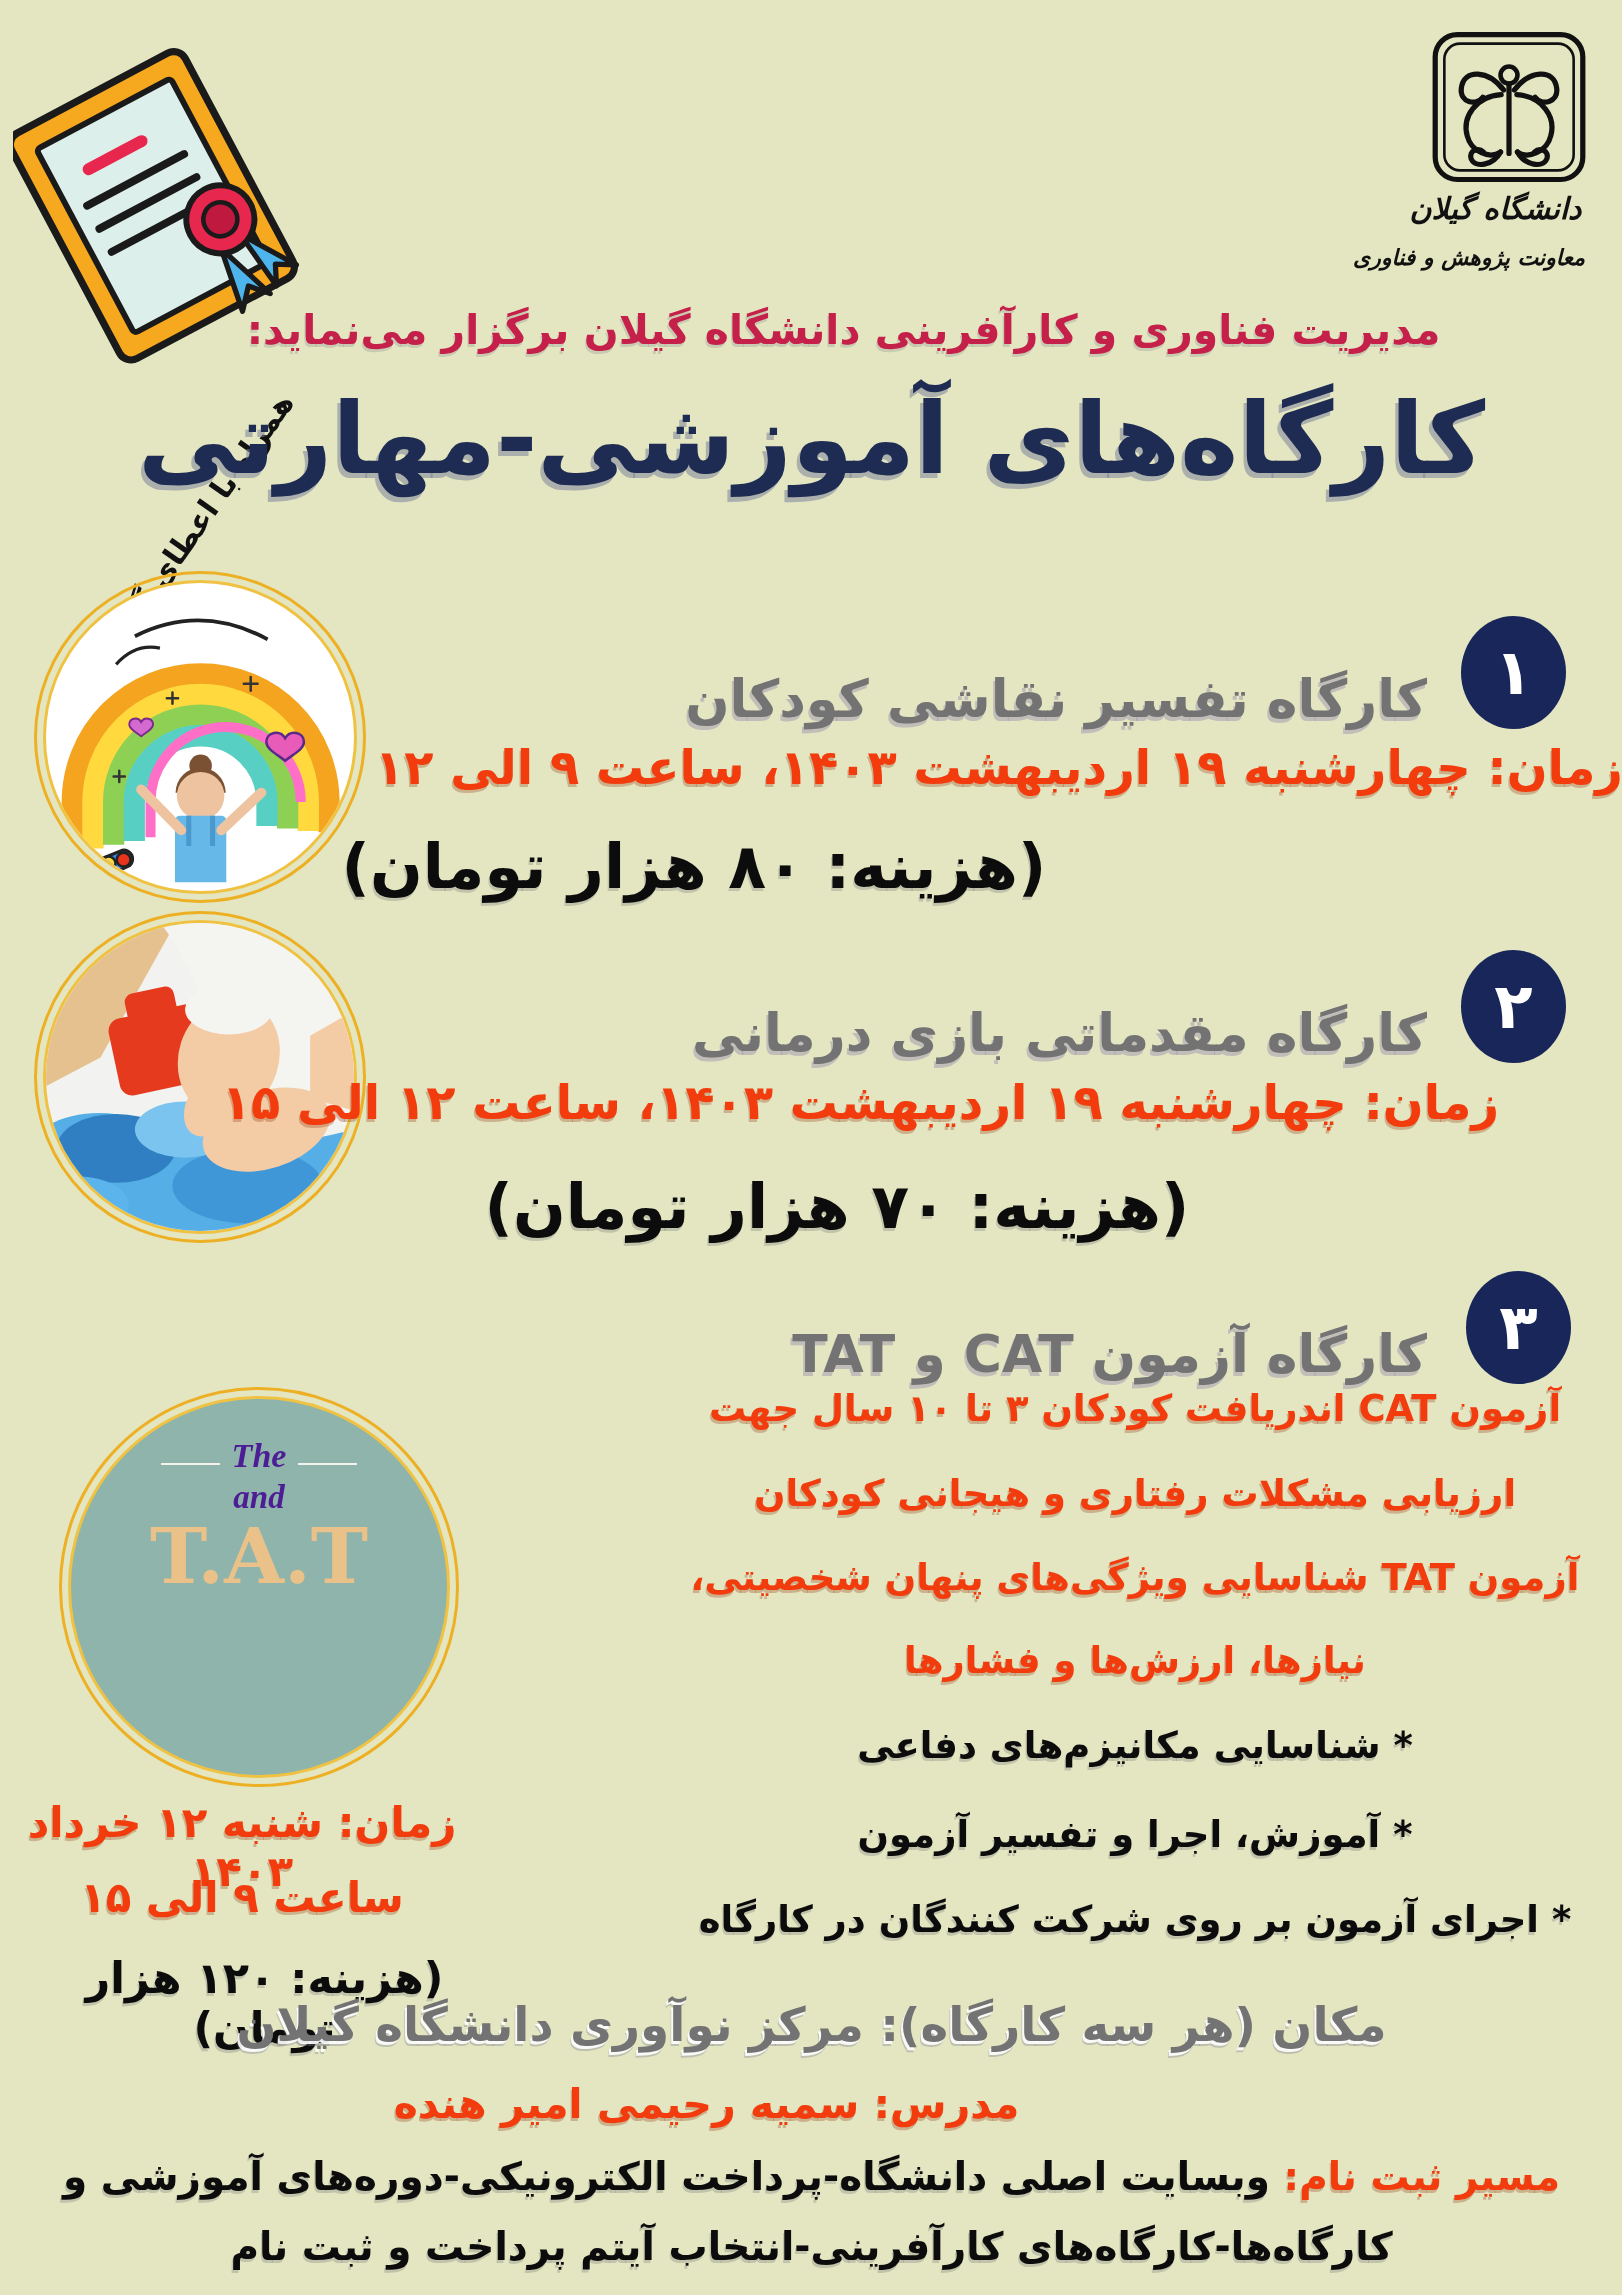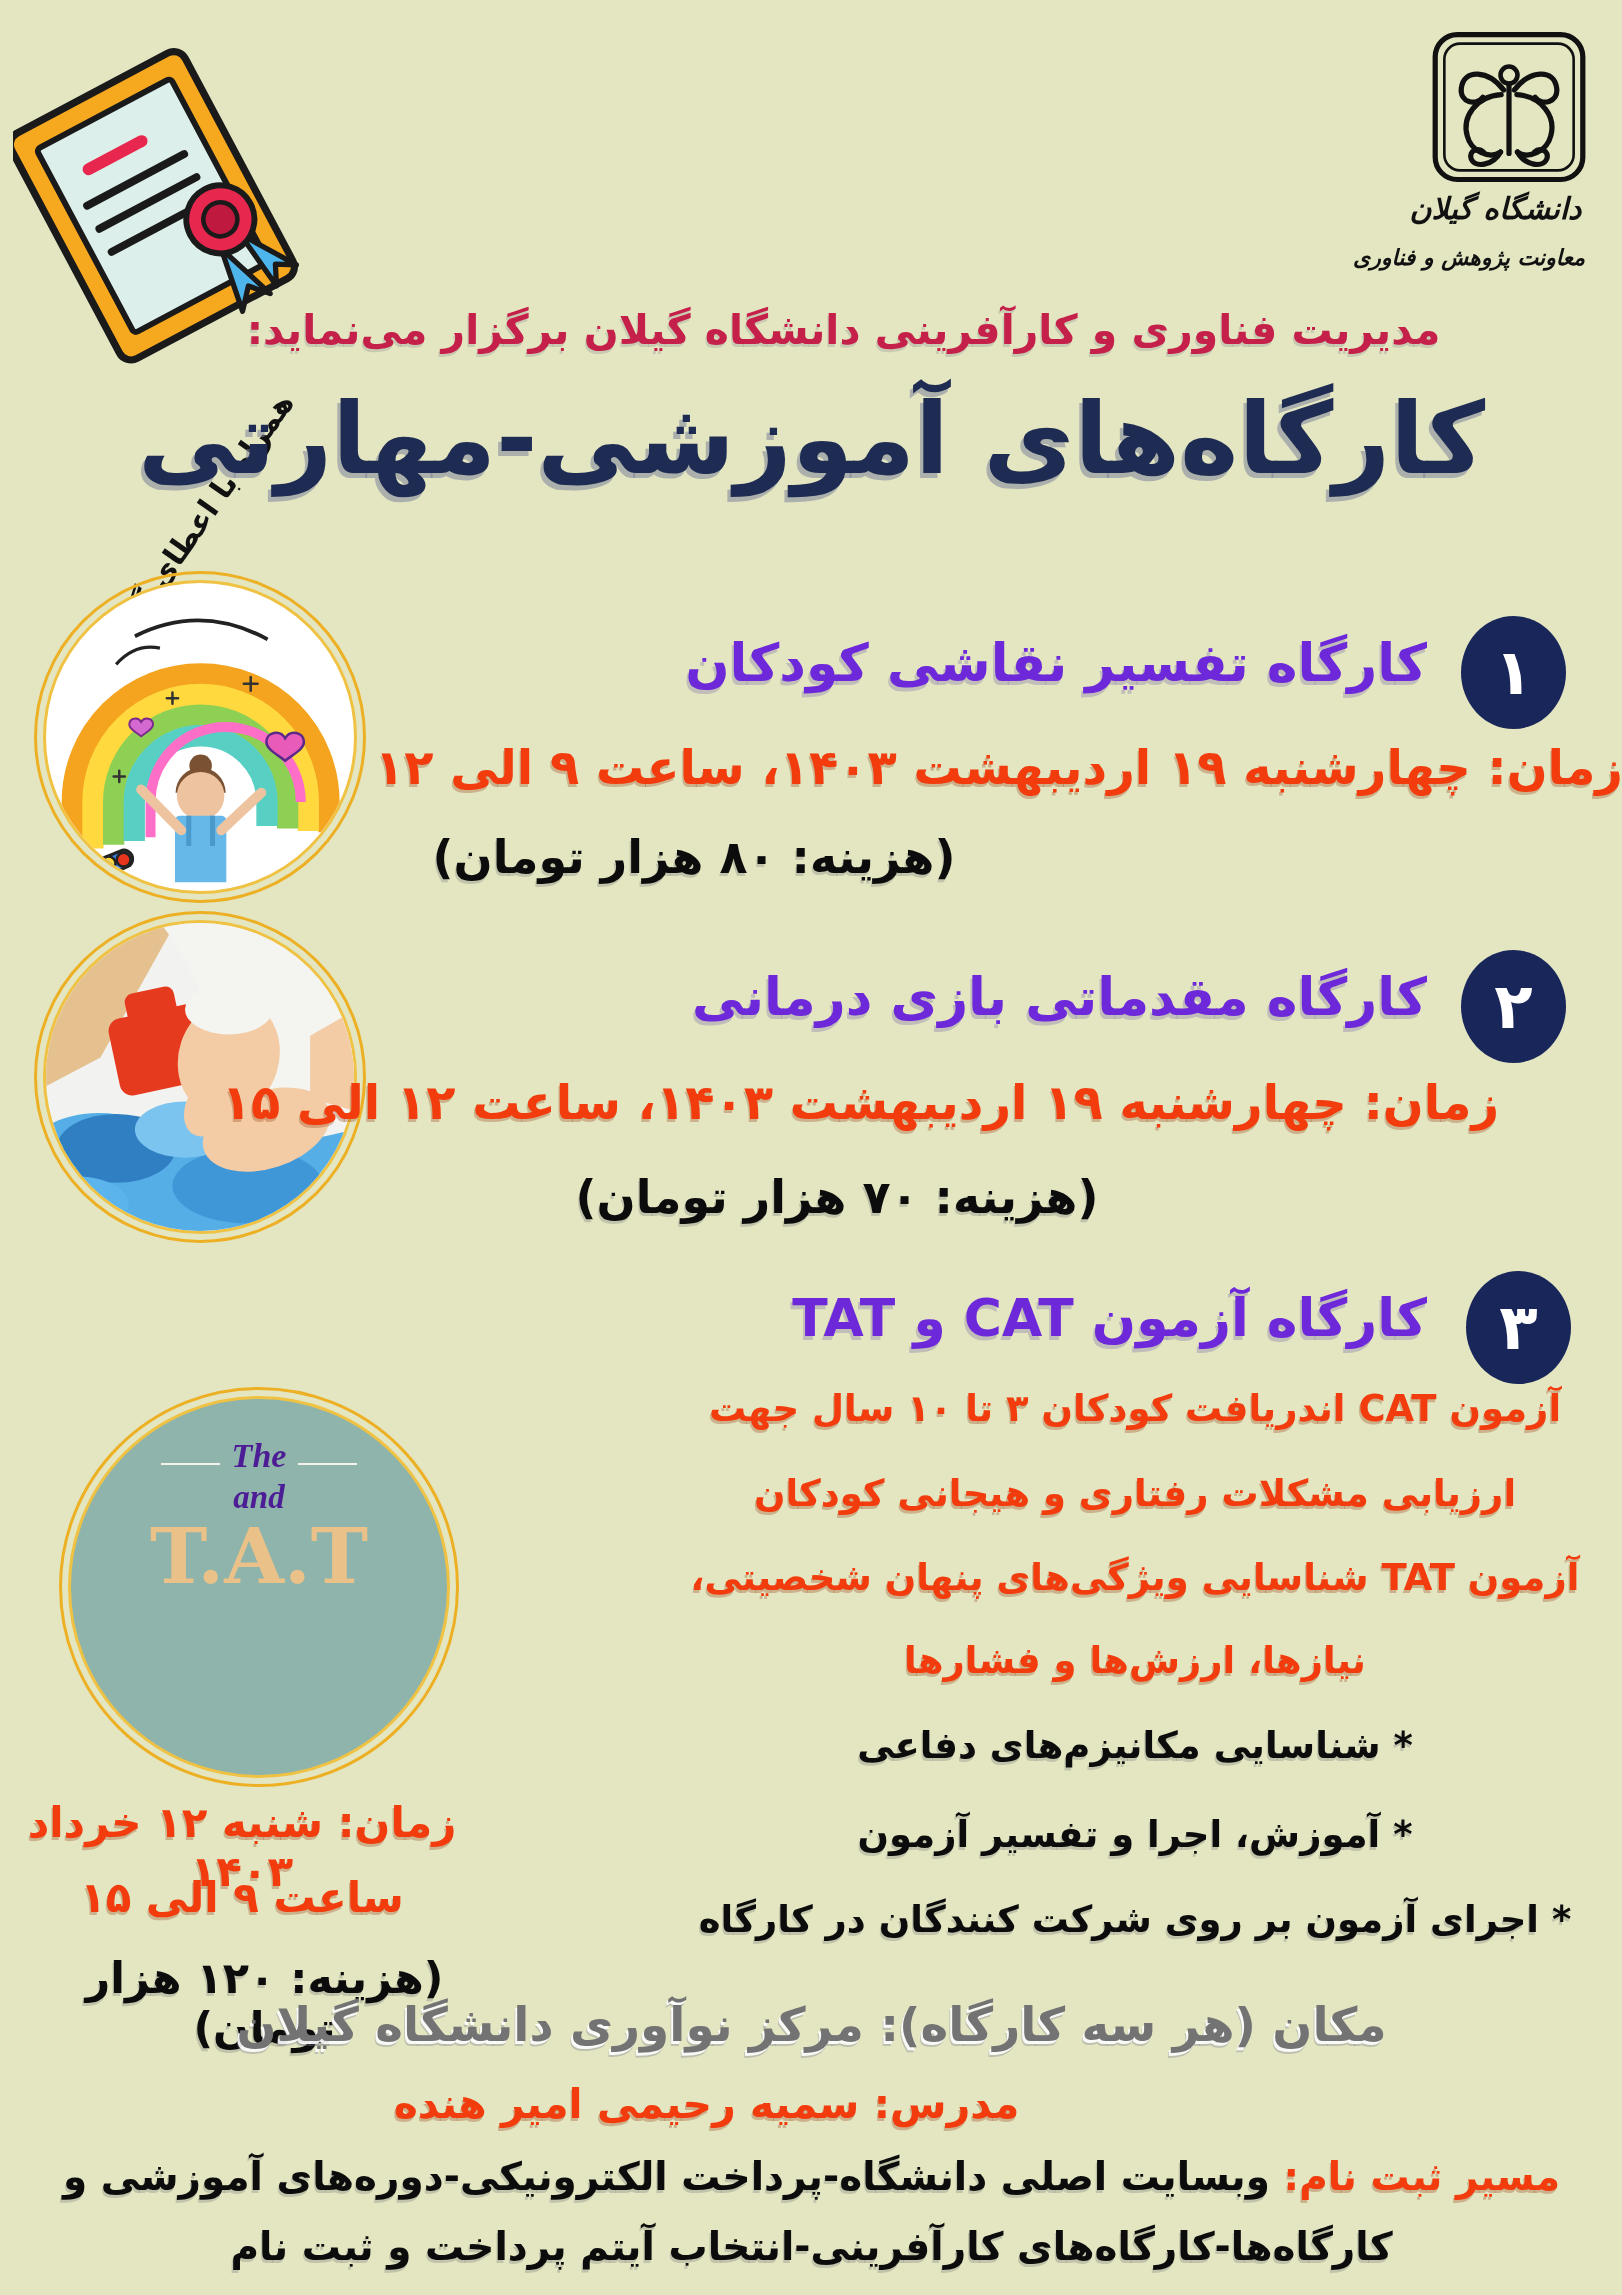--- a/index.html
+++ b/index.html
@@ -5,41 +5,41 @@
   html,body{margin:0;padding:0;}
   body{
     width:1623px;height:2295px;position:relative;overflow:hidden;
     background:#e3e6c1;
     font-family:"DejaVu Sans", sans-serif;
     font-weight:bold;
   }
   .abs{position:absolute;}
   .ctr{text-align:center;}
   .crimson{color:#c5204a;text-shadow:-1.3px 2.6px 0 rgba(150,150,150,.35);}
-  .blue{color:#6d28d9;text-shadow:-2px 3.9px 0 rgba(150,140,175,.45);}
+  .blue{color:#737373;text-shadow:-2px 3.9px 0 rgba(150,140,175,.45);margin-top:36px;}
   .blue2{color:#737373;text-shadow:-2px 3.3px 0 rgba(255,255,255,.9),-2.6px 4.6px 0 rgba(120,120,140,.35);}
   .orange{color:#f23c0e;}
   .orange-sh{text-shadow:-1.3px 3.3px 0 rgba(150,60,20,.30);}
   .black{color:#0c0c0c;text-shadow:-1.3px 2.6px 0 rgba(130,130,130,.35);}
 
   .poster-header{top:306px;left:65px;width:1557px;font-size:41px;}
   .main-title{top:381px;left:0;width:1623px;font-size:99px;color:#1e2b52;
     text-shadow:-3.3px 5.2px 0 rgba(125,132,155,.55);text-align:center;}
 
   
   .photo-ring{border:3.9px solid #edb024;border-radius:50%;padding:5.9px;box-sizing:border-box;}
   .photo-inner{width:100%;height:100%;border:3.3px solid #f0c243;border-radius:50%;
     overflow:hidden;position:relative;box-sizing:border-box;}
 
   .badge{width:105px;height:113px;border-radius:50%;background:#18265a;
     color:#fff;display:flex;align-items:center;justify-content:center;
     font-size:63px;}
   .ws-title{font-size:52px;}
   .ws-time{font-size:48px;}
-  .ws-cost{font-size:46px;}
+  .ws-cost{font-size:62px;}
   .desc-line{left:667px;width:936px;font-size:37px;text-align:center;}
 
   
   .cover-bg{background:#8fb4ab;display:flex;flex-direction:column;align-items:center;}
   .cover-serif{font-family:"DejaVu Serif", serif;color:#e9c189;}
   .cover-script{font-family:Liberation Serif, serif;font-style:italic;color:#4c1d95;}
   .cover-rule{display:inline-block;width:59px;border-top:2.6px solid #f4f2ea;vertical-align:middle;margin:0 11.8px;}
 
   .cert-caption{left:-19.6px;top:517px;width:419px;transform:rotate(-55deg);
     font-size:30px;color:#111;text-align:center;}

